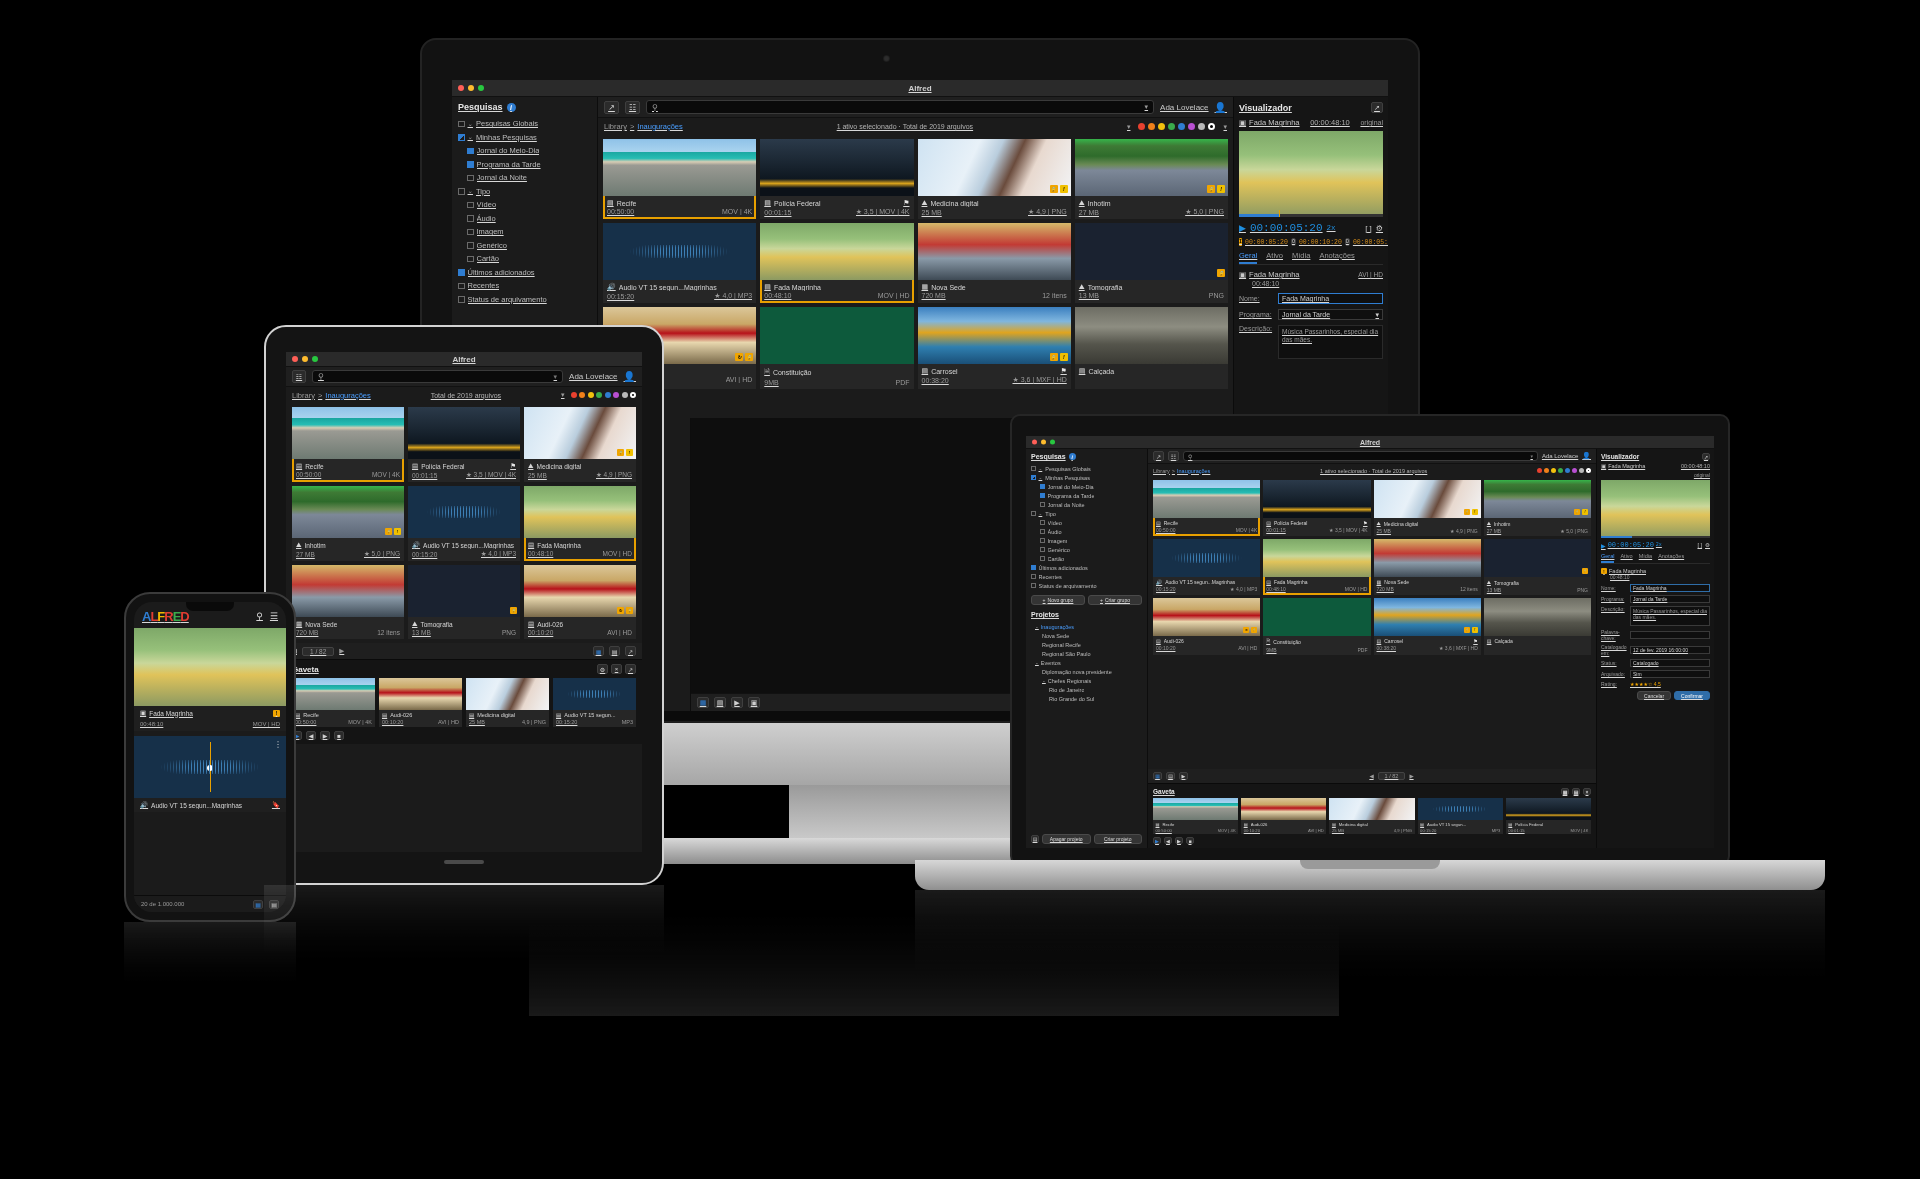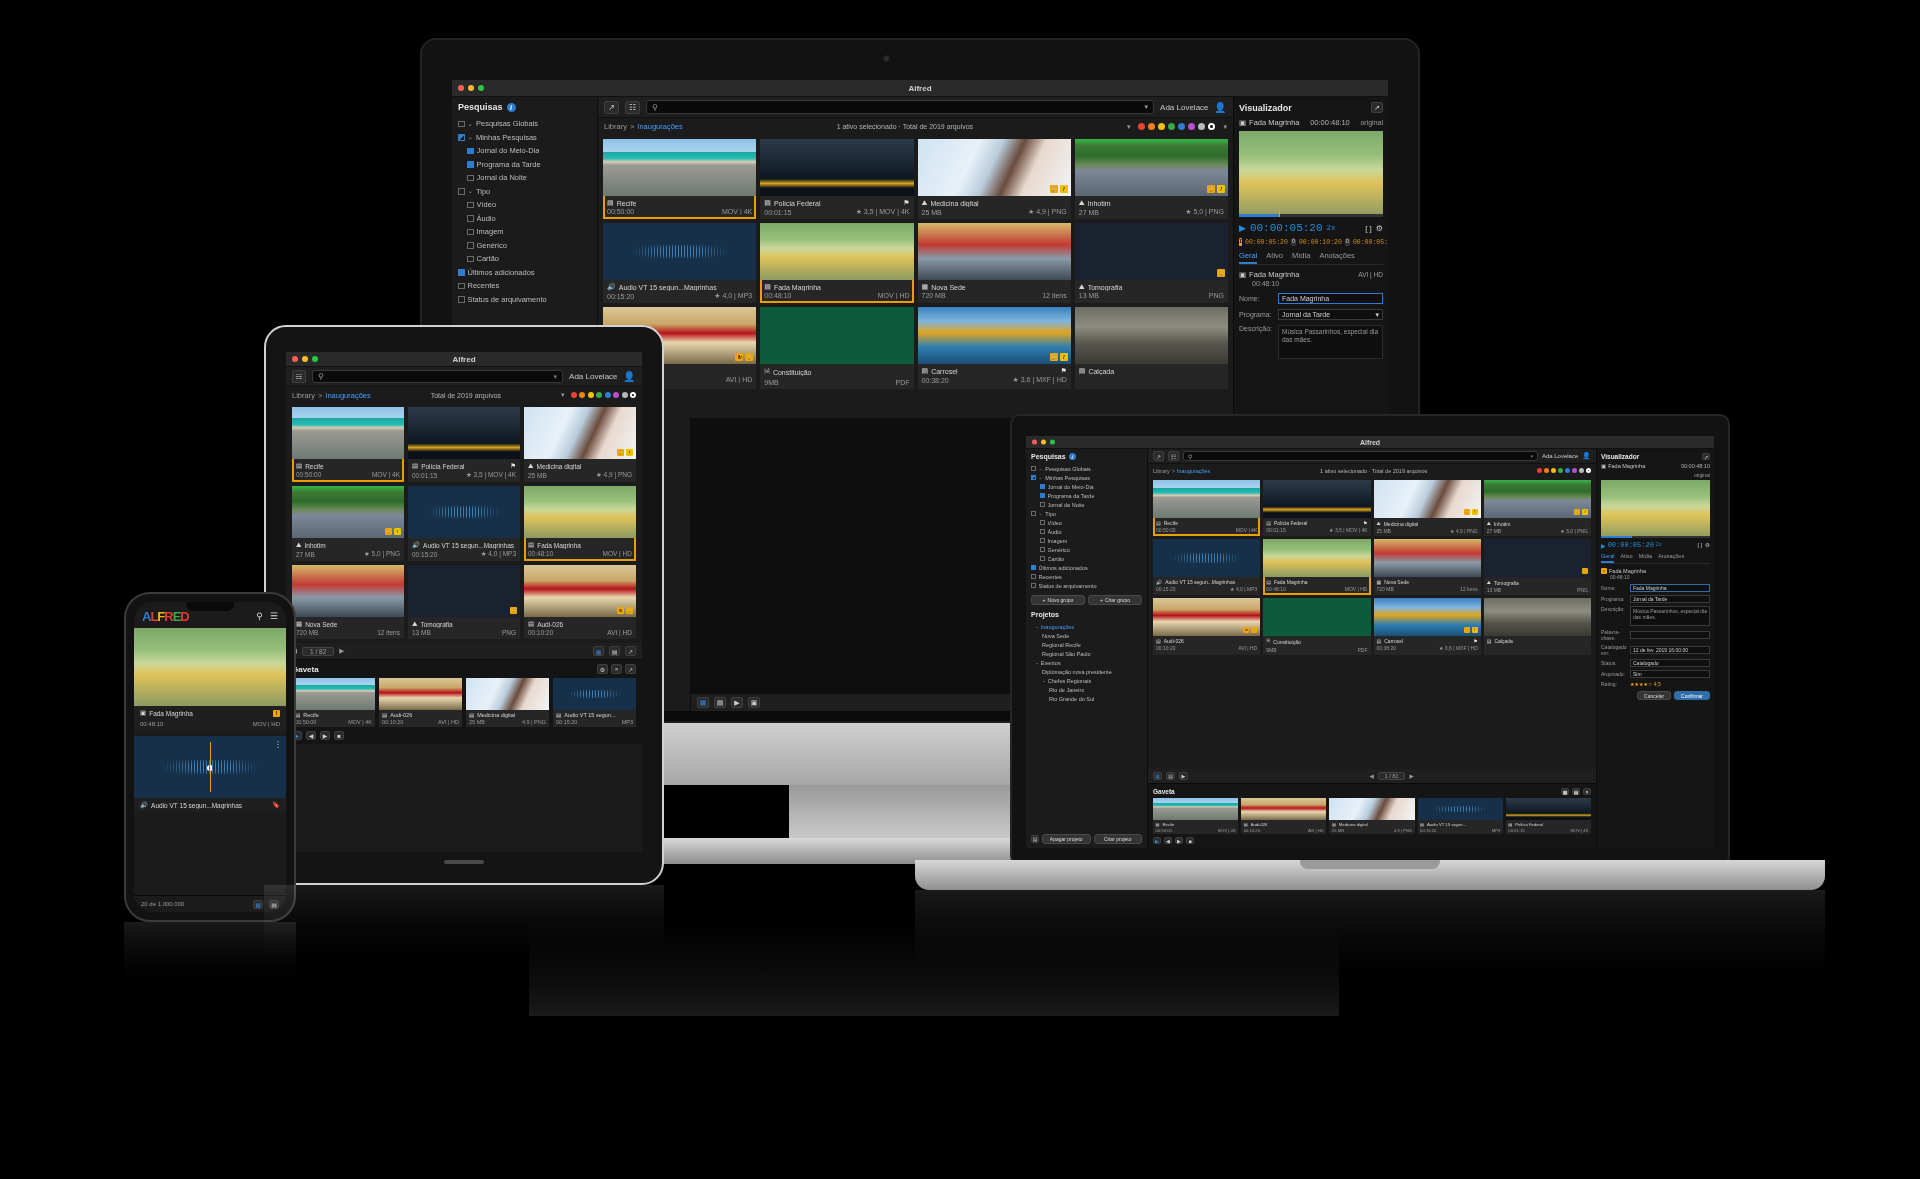--- a/index.html
+++ b/index.html
@@ -4,21 +4,21 @@
 <style>
   * { box-sizing: border-box; margin: 0; padding: 0; }
   html, body {
     width: 1920px; height: 1179px;
     background: #000; overflow: hidden;
     font-family: "Liberation Sans", sans-serif;
   }
   #stage { position: relative; width: 1920px; height: 1179px; background:#000; }
 
   
-  .app { position:absolute; background:#1b1b1b; overflow:hidden; color:#d8d8d8; }
+  .app { position:absolute; background:#1b1b1b; overflow:hidden; color:#d8d8d8;text-decoration:underline; }
   .titlebar { background:#2a2a2a; display:flex; align-items:center; justify-content:center;
               position:relative; border-bottom:1px solid #111; }
   .tl-dots { position:absolute; left:6px; top:50%; transform:translateY(-50%); display:flex; gap:4px; }
   .dot { border-radius:50%; display:block; }
   .dot.r{background:#ff5f57}.dot.y{background:#febc2e}.dot.g{background:#28c840}
   .tl-title { font-weight:bold; color:#cfcfcf; }
 
   .toolbar { display:flex; align-items:center; background:#1f1f1f; border-bottom:1px solid #111; }
   .searchbox { background:#0a0a0a; border:1px solid #3a3a3a; border-radius:3px; display:flex;
                align-items:center; color:#777; }

